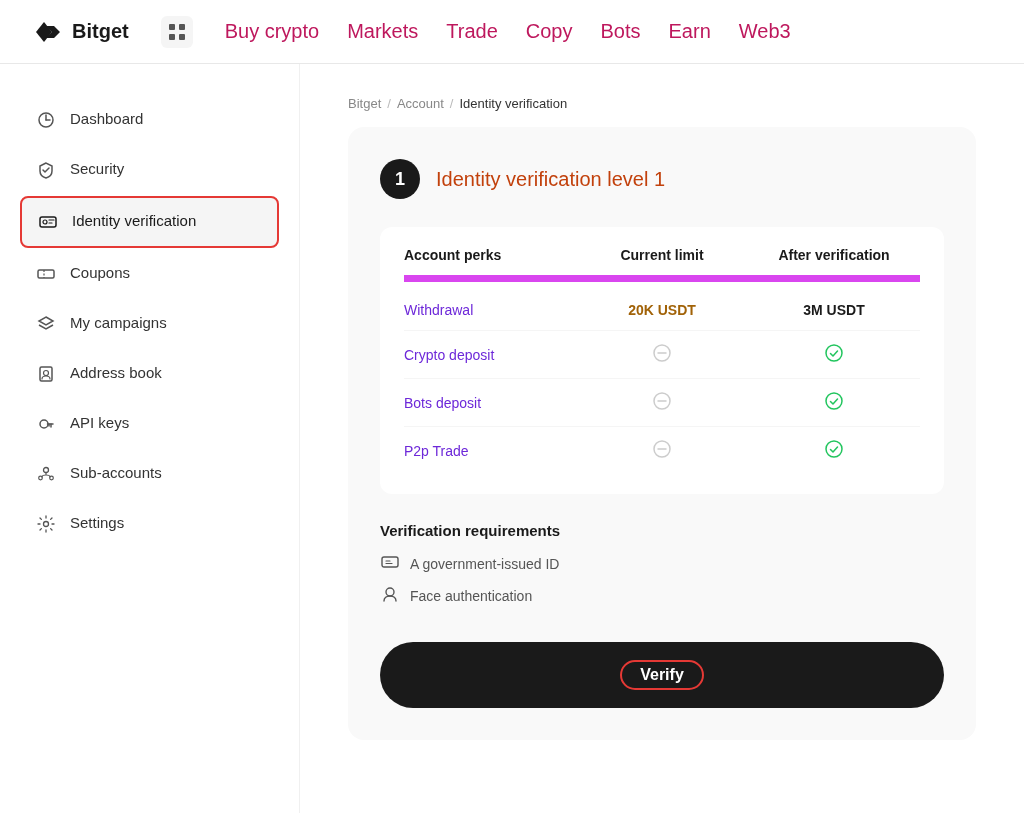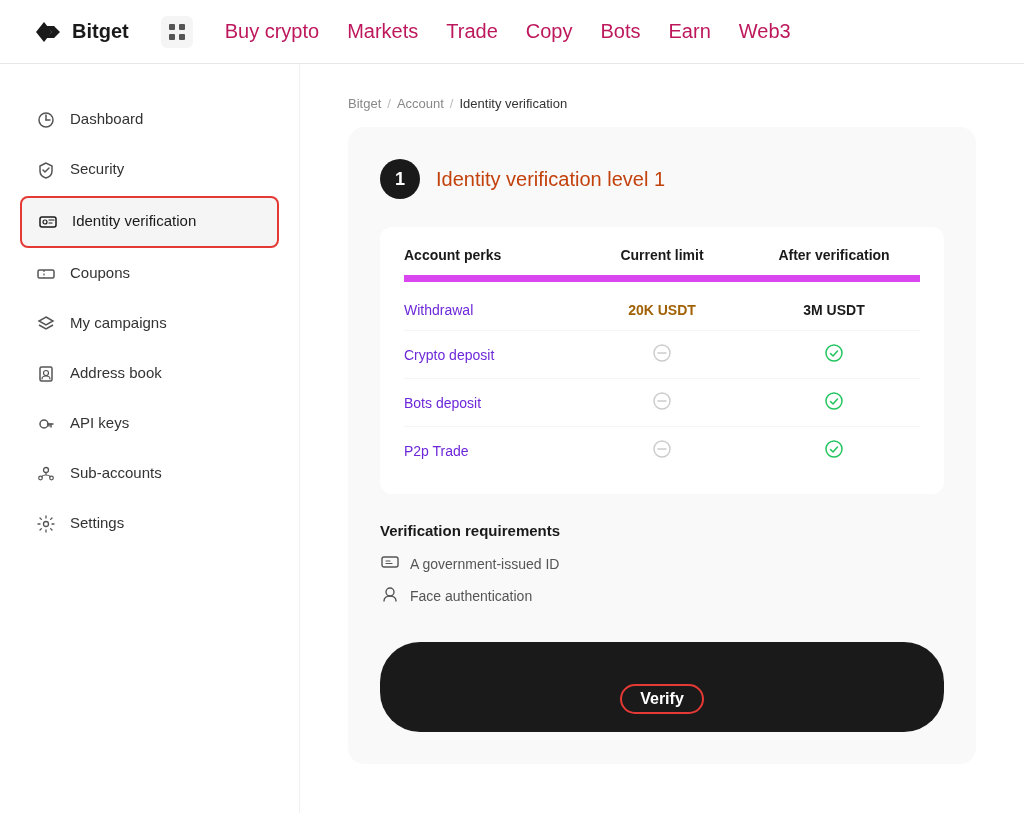--- a/index.html
+++ b/index.html
@@ -258,21 +258,20 @@
       transition: background 0.15s;
     }
     .verify-btn-label {
       background: transparent;
       border: 2px solid #e53935;
       border-radius: 20px;
       padding: 4px 18px;
       font-size: 16px;
       font-weight: 600;
       color: #fff;
-      margin-top: 24px;
     }
   </style>
 </head>
 <body>
 
 <header class="header">
   <a class="logo">
     <svg class="logo-icon" viewBox="0 0 32 32" fill="none" xmlns="http://www.w3.org/2000/svg">
       <path d="M4 16 L12 6 L20 16 L12 26 Z" fill="#1a1a1a"></path>
       <path d="M14 10 L22 10 L28 16 L22 22 L14 22 L20 16 Z" fill="#1a1a1a"></path>

